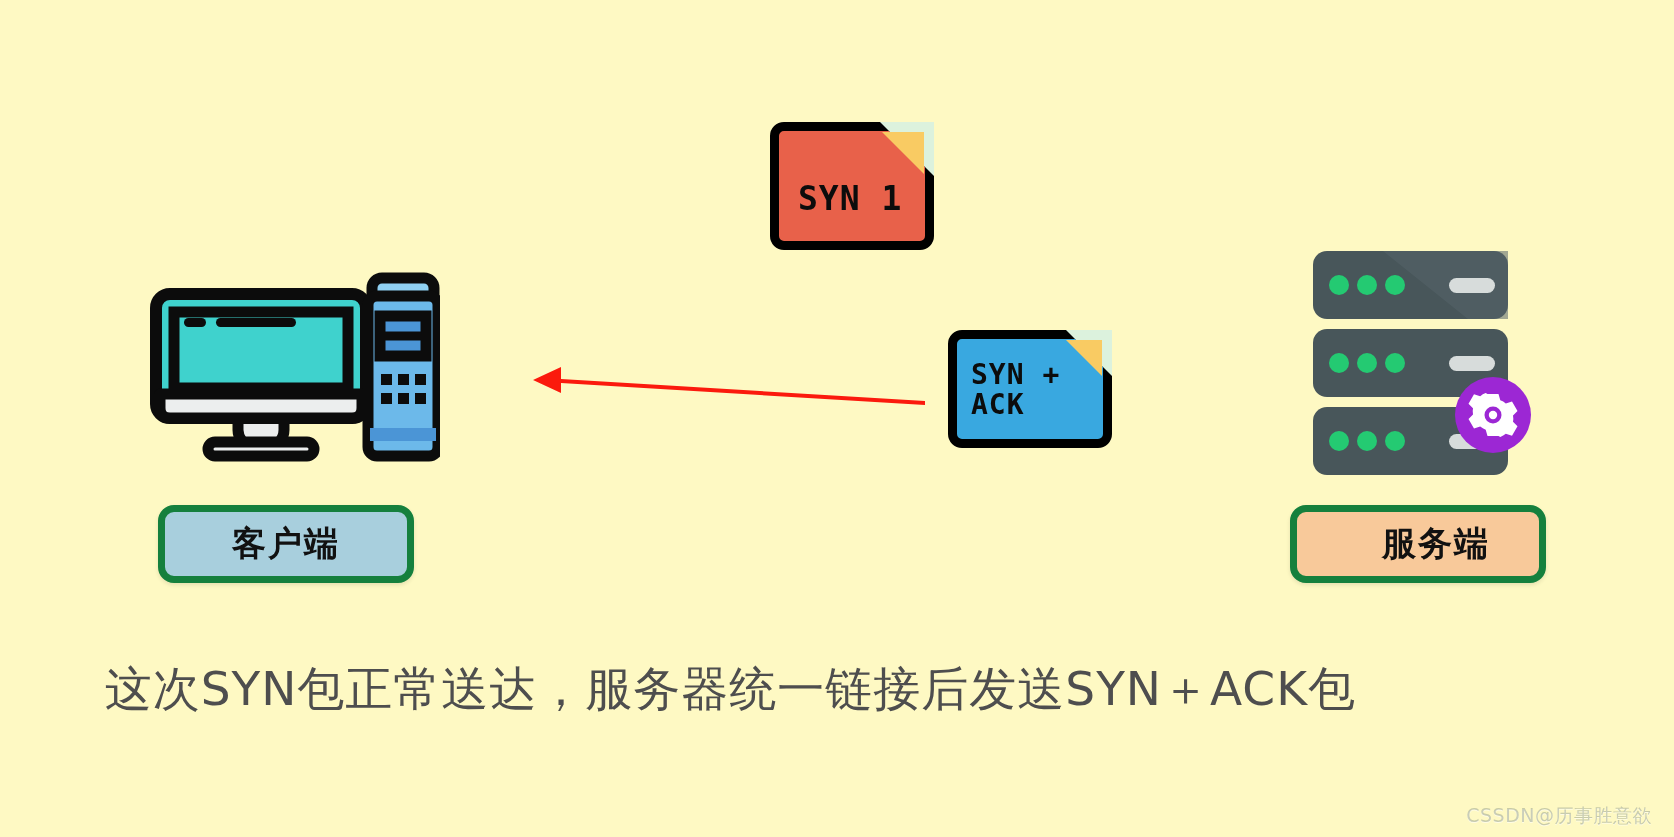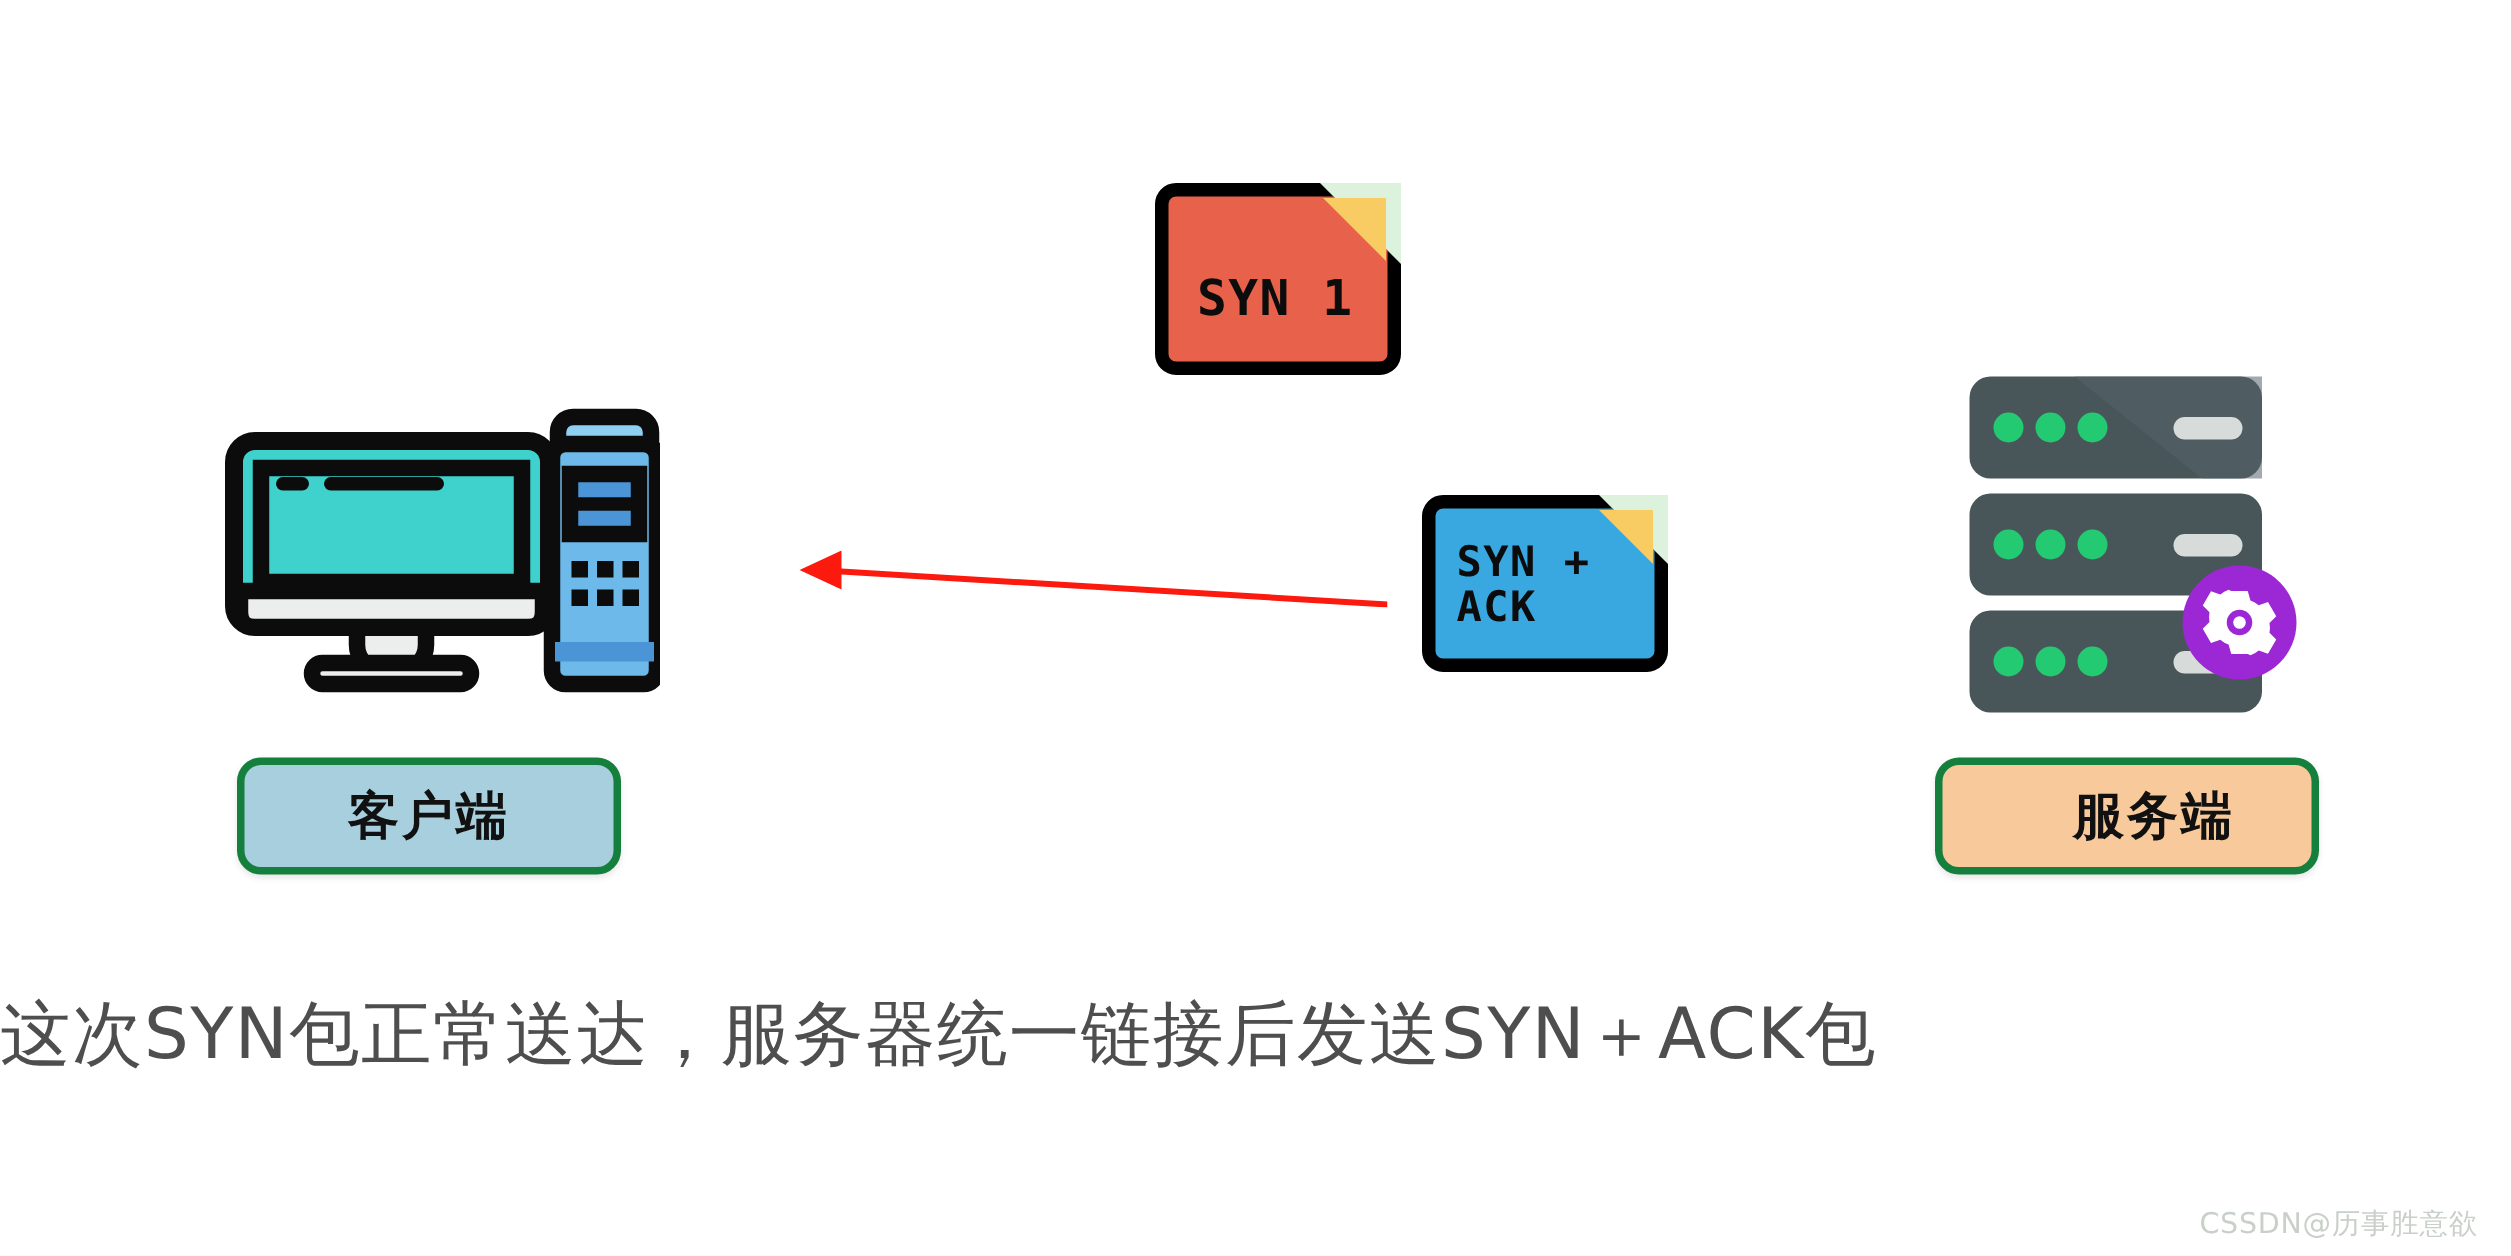--- a/index.html
+++ b/index.html
@@ -10,21 +10,21 @@
     width: 1674px;
     height: 837px;
     background: #dcf2dd;
     font-family: "Liberation Sans", sans-serif;
     overflow: hidden;
   }
   #stage {
     position: relative;
     width: 1674px;
     height: 837px;
-    background: #ffffff;
+    background: #fef9c3;
   }
 
   
   .packet {
     position: absolute;
     box-sizing: border-box;
     border: 9px solid #000000;
     font-weight: bold;
     font-family: "DejaVu Sans Mono", monospace;
     color: #0c0c0c;
@@ -150,21 +150,21 @@
     left: 1305px;
     top: 245px;
     width: 240px;
     height: 240px;
   }
 
   
   .endpoint-badge {
     position: absolute;
     box-sizing: border-box;
-    border: 5px solid #15803d;
+    border: 7px solid #15803d;
     border-radius: 16px;
     display: flex;
     align-items: center;
     justify-content: center;
     font-family: "DejaVu Sans", "Liberation Sans", sans-serif;
     font-weight: bold;
     font-size: 34px;
     color: #111111;
     letter-spacing: 2px;
     box-shadow: 0 2px 4px rgba(0,0,0,0.10);
@@ -184,21 +184,21 @@
     background: #f8c99a;
     padding-left: 36px;
   }
 
   
   #caption {
     position: absolute;
     left: 0;
     top: 658px;
     width: 1356px;
-    text-align: left;
+    text-align: right;
     font-family: "DejaVu Sans", "Liberation Sans", sans-serif;
     font-size: 47px;
     color: #4e4e4e;
     letter-spacing: 1px;
     white-space: nowrap;
   }
 
   
   #watermark {
     position: absolute;

